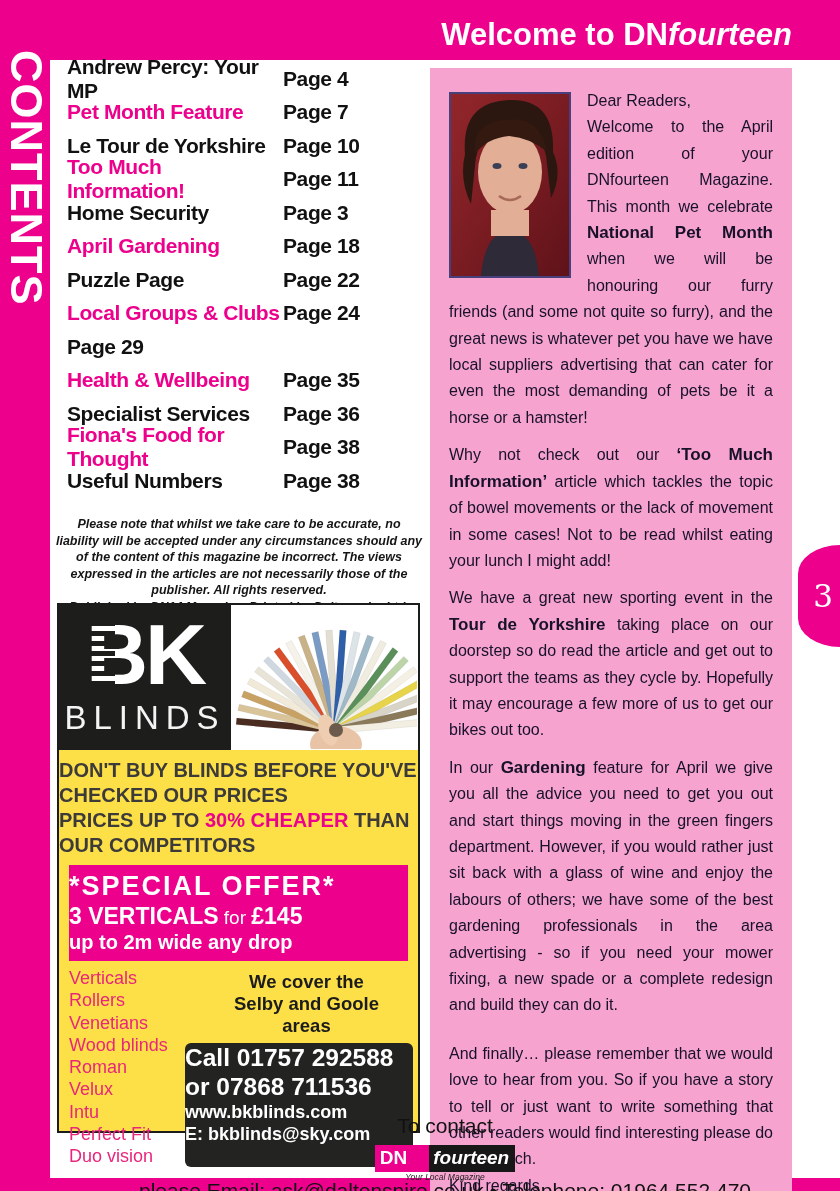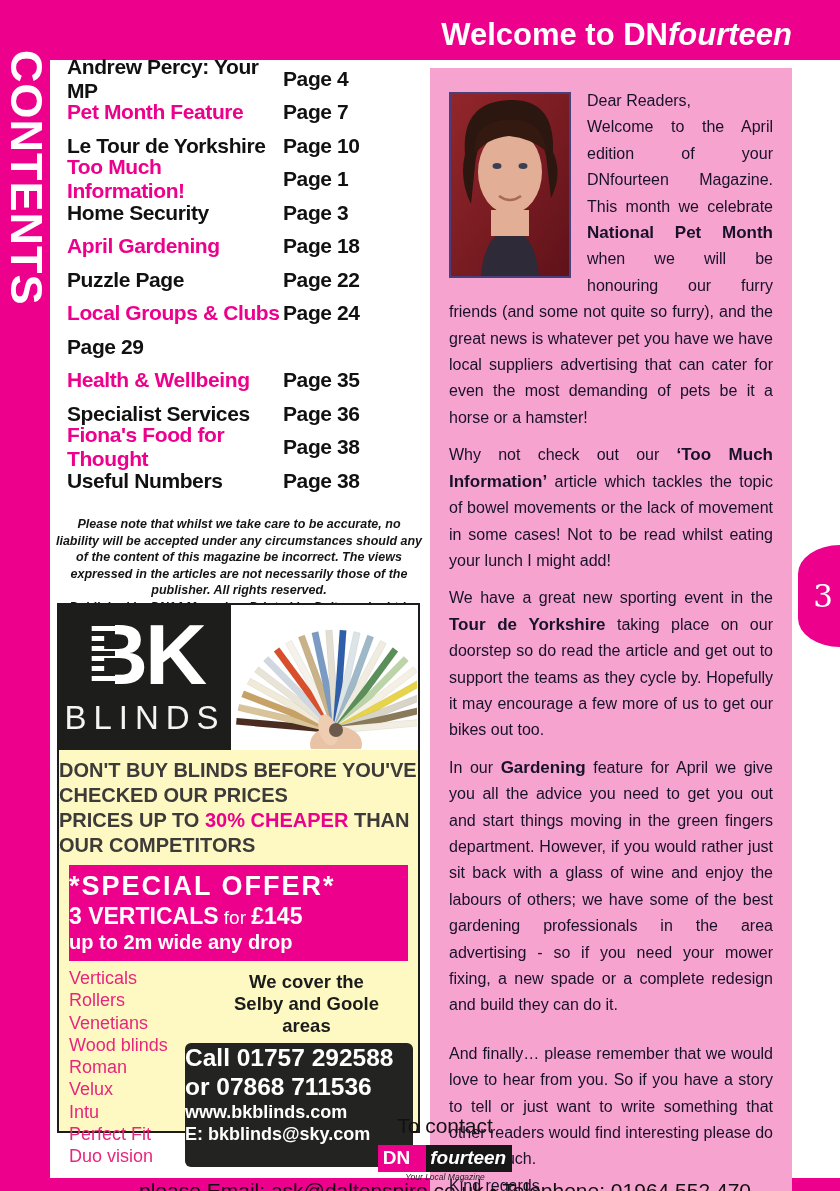--- a/index.html
+++ b/index.html
@@ -24,21 +24,21 @@
   .toc { position:absolute; left:67px; top:62px; width:355px; }
   .toc-row { display:flex; height:33.5px; align-items:center; }
   .toc-label { width:216px; font-size:21px; font-weight:bold; letter-spacing:-0.4px; color:#111; }
   .toc-label.accent { color:var(--magenta); }
   .toc-page { font-size:21px; font-weight:bold; letter-spacing:-0.4px; color:#111; }
   
   .disclaimer { position:absolute; left:55px; top:516px; width:368px; text-align:center;
     font-style:italic; font-size:12.5px; line-height:16.5px; color:#151515; font-weight:bold; }
   .disclaimer .pub { font-weight:bold; }
   
-  .ad { position:absolute; left:57px; top:603px; width:363px; height:530px; border:2px solid #1c1c1c; background:#fef9c3; }
+  .ad { position:absolute; left:57px; top:603px; width:363px; height:530px; border:2px solid #1c1c1c; background:#fde047; }
   .ad-logo-row { display:flex; height:145px; }
   .bk-black { width:172px; height:100%; background:#1d1d1b; color:#fff; position:relative; text-align:center; }
   .bk-bk { font-size:86px; font-weight:bold; line-height:86px; margin-top:6px; letter-spacing:-3px; }
   .bk-blinds { font-size:33px; letter-spacing:7px; margin-top:2px; font-weight:normal; color:#f4f4f4; }
   .bk-stripes { position:absolute; left:18px; top:16px; width:38px; height:70px;
     background:repeating-linear-gradient(180deg,#1d1d1b 0 5px,transparent 5px 10px); }
   .ad-fan { flex:1; display:flex; align-items:center; justify-content:center; background:#fff; }
   .ad-headline { margin-top:8px; text-align:left; font-size:20px; line-height:25px; font-weight:bold; color:#3d3a3a; }
   .ad-headline .accent { color:var(--magenta); }
   .offer-box { margin:7px 10px 0 10px; background:var(--magenta); color:#fff; text-align:left; padding:6px 0 7px 0; }
@@ -60,21 +60,21 @@
   .letter p.gap-before { margin-top:22px; }
   .editor-photo { float:left; width:122px; height:186px; margin:4px 16px 6px 0; border:2px solid #47407c; background:#7c1822; }
   
   .page-tab { position:absolute; right:0; top:545px; width:42px; height:102px; background:var(--magenta);
     border-radius:102px 0 0 102px / 70px 0 0 70px; color:#fff; display:flex; align-items:center; justify-content:center;
     font-family:"DejaVu Serif", serif; font-size:31px; padding-left:8px; }
   
   .footer { position:absolute; left:50px; right:0; top:1138px; height:40px; display:flex; align-items:center; justify-content:center; gap:7px;
     font-size:21px; color:#111;flex-direction:column; }
   .footer-logo { position:relative; display:inline-flex; margin:0 2px; }
-  .logo-dn { background:var(--magenta); color:#fff; font-weight:bold; font-size:19px; padding:2px 16px 3px 5px; }
+  .logo-dn { background:var(--magenta); color:#fff; font-weight:bold; font-size:19px; padding:2px 22px 3px 5px; }
   .logo-fourteen { background:#171717; color:#fff; font-style:italic; font-weight:bold; font-size:19px; padding:2px 6px 3px 4px; }
   .logo-caption { position:absolute; left:50%; top:100%; transform:translateX(-50%); white-space:nowrap;
     font-size:8.5px; font-style:italic; color:#222; }
 </style>
 </head>
 <body style="--magenta: #ec008c; --letterpink: #f7a3cf;">
 
 <div class="bar-left"></div>
 <div class="band-top">
   <div class="page-title"><span>Welcome to DN</span><span class="accent-it">fourteen</span></div>
@@ -90,21 +90,21 @@
     <div class="toc-row">
       <div class="toc-label accent">Pet Month Feature</div>
       <div class="toc-page">Page 7</div>
     </div>
     <div class="toc-row">
       <div class="toc-label">Le Tour de Yorkshire</div>
       <div class="toc-page">Page 10</div>
     </div>
     <div class="toc-row">
       <div class="toc-label accent">Too Much Information!</div>
-      <div class="toc-page">Page 1</div>
+      <div class="toc-page">Page 11</div>
     </div>
     <div class="toc-row">
       <div class="toc-label">Home Security</div>
       <div class="toc-page">Page 3</div>
     </div>
     <div class="toc-row">
       <div class="toc-label accent">April Gardening</div>
       <div class="toc-page">Page 18</div>
     </div>
     <div class="toc-row">

